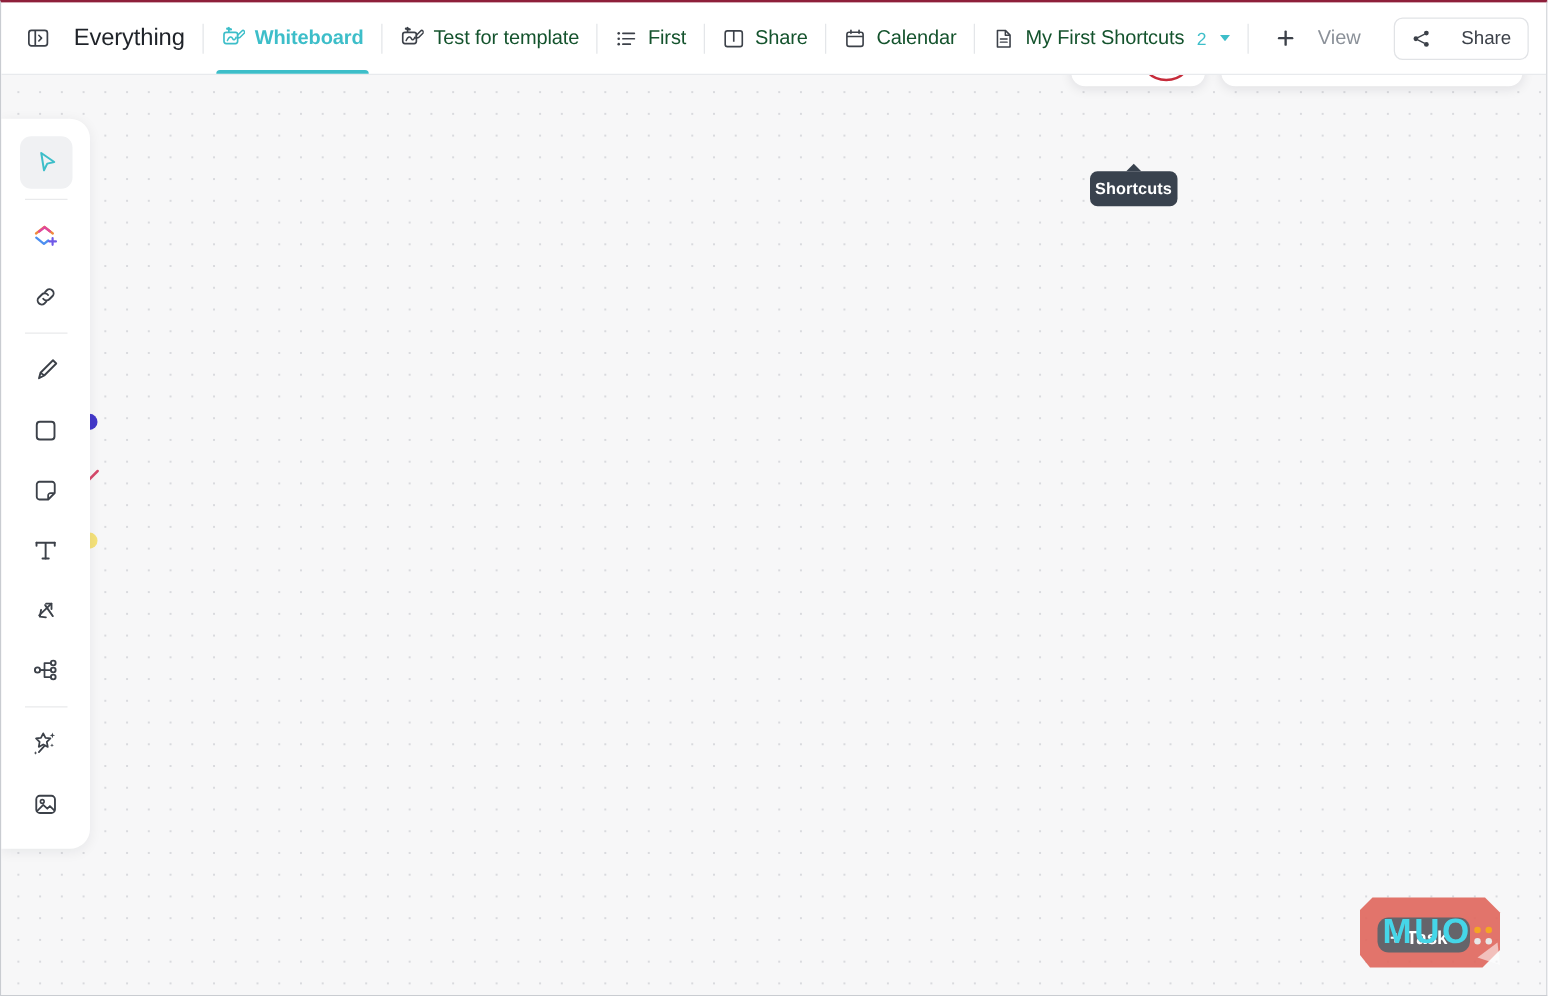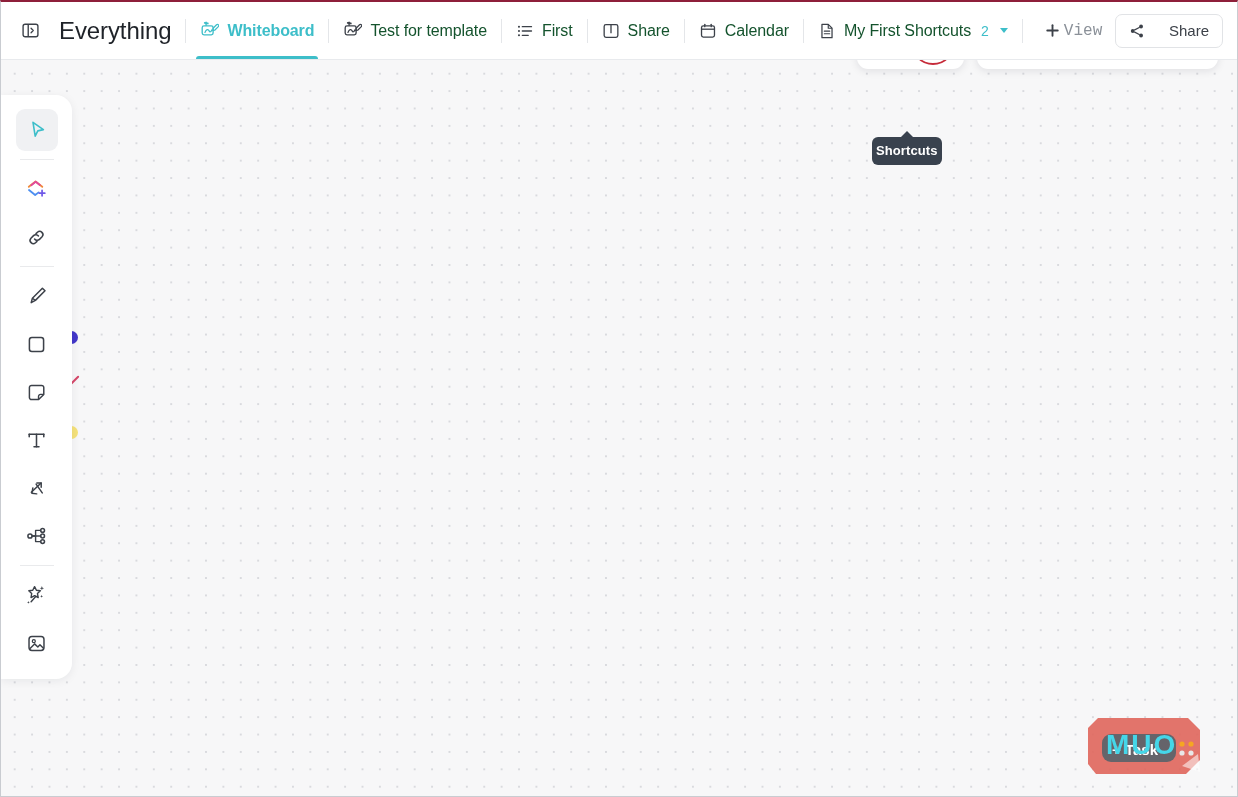--- a/index.html
+++ b/index.html
@@ -39,21 +39,21 @@
 
   .nav-icon-btn {
     width: 30px; height: 30px;
     display: flex; align-items: center; justify-content: center;
     border-radius: 5px;
     cursor: pointer;
     flex: 0 0 auto;
   }
 
   .nav-title {
-    font-size: 24px;
+    font-size: 19px;
     color: #1f2329;
     margin-left: 14px;
     margin-right: 12px;
     white-space: nowrap;
     letter-spacing: -0.1px;
   }
 
   .nav-sep {
     width: 1px;
     height: 24px;
@@ -99,27 +99,26 @@
     border-left: 4px solid transparent;
     border-right: 4px solid transparent;
     border-top: 5px solid #3dbec9;
     margin-left: 3px;
     flex: 0 0 auto;
   }
 
   .view-btn {
     display: flex;
     align-items: center;
-    gap: 4px;
+    gap: 18px;
     padding: 6px 10px;
     margin-left: 10px;
     border-radius: 6px;
     cursor: pointer;
     flex: 0 0 auto;
-    font-family: Liberation Mono, monospace;
   }
   .view-btn .view-label { font-size: 16px; color: #8b9199; }
 
   .nav-spacer { flex: 1 1 auto; }
 
   .share-btn {
     display: flex;
     align-items: center;
     gap: 24px;
     height: 34px;

